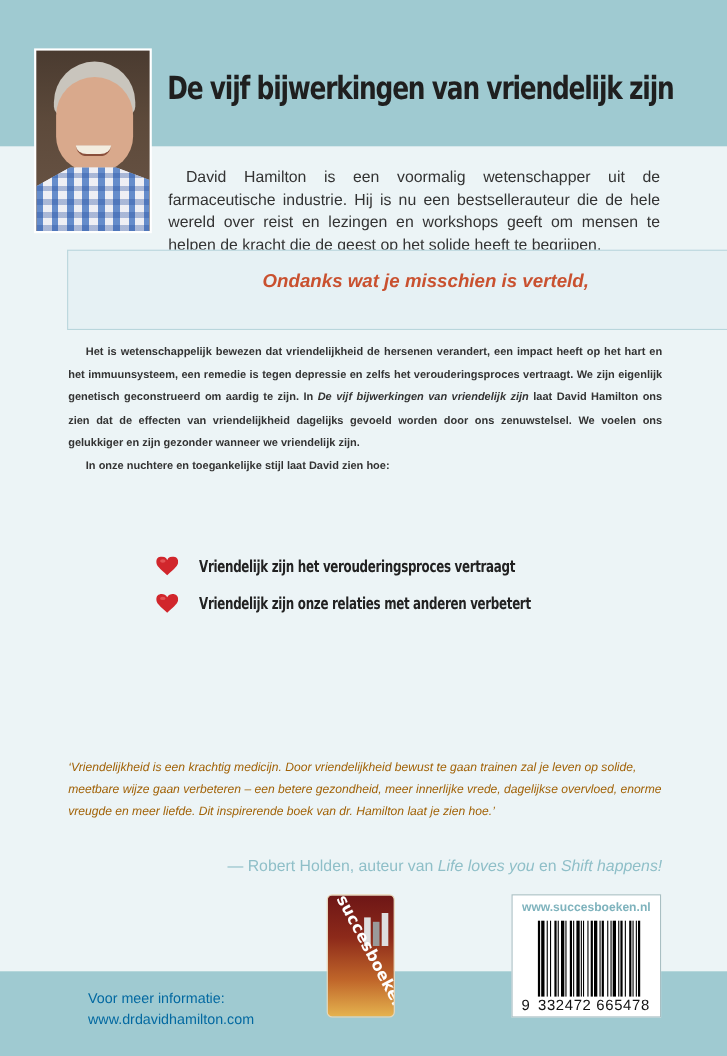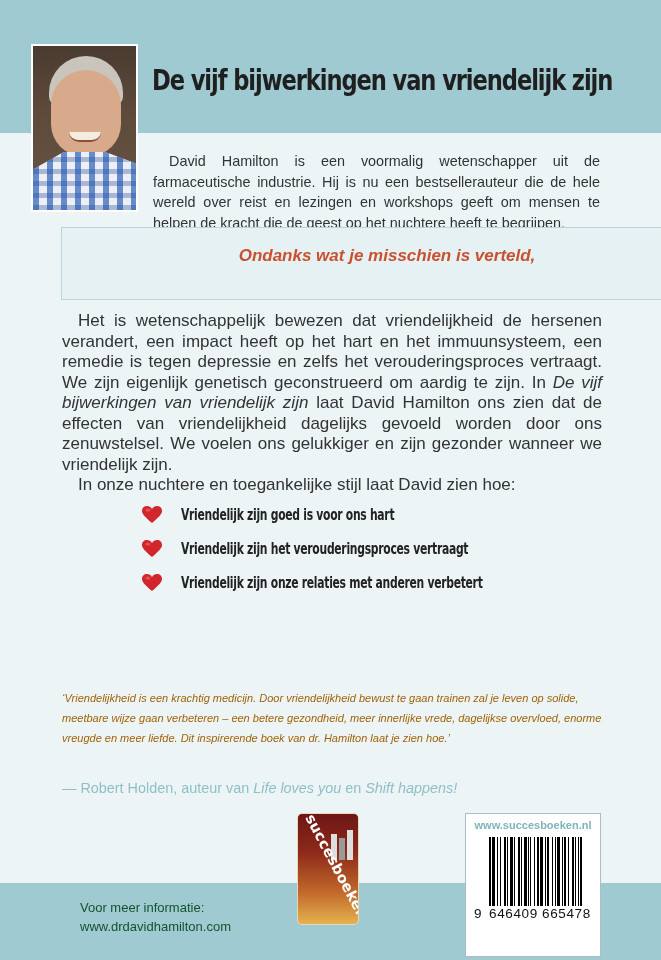--- a/index.html
+++ b/index.html
@@ -66,21 +66,21 @@
     position: absolute; left: 61px; top: 227px; width: 652px; height: 73px;
     border: 1px solid #b9d6dc; background: #e6f1f4;
     text-align: center; padding-top: 17px;
   }
   .callout p {
     font-style: italic; font-weight: bold; color: #c9512f;
     font-size: 17px; line-height: 21.5px;
   }
   .body-text {
     position: absolute; left: 62px; top: 311px; width: 540px;
-    font-size: 17px; line-height: 20.5px; text-align: justify; color: #333;
+    font-size: 10px; line-height: 20.5px; text-align: justify; color: #333; font-weight: bold;
   }
   .body-text p { text-indent: 16px; }
   .body-text em { font-style: italic; }
   .body-text .lead { text-align: left; }
   .bullets {
     position: absolute; left: 142px; top: 498px; width: 400px; list-style: none;
   }
   .bullets li {
     height: 34px; display: flex; align-items: center;
   }
@@ -92,44 +92,44 @@
     font-family: "DejaVu Sans", sans-serif; font-weight: bold; font-size: 15px;
     color: #222; letter-spacing: -0.4px;
     transform: scaleX(0.72); transform-origin: left center; white-space: nowrap;
   }
   .quote {
     position: absolute; left: 62px; top: 688px; width: 540px;
     font-style: italic; color: #a16207;
     font-size: 11px; line-height: 20px;
   }
   .attribution {
-    position: absolute; left: 62px; top: 780px; width: 540px; 
+    position: absolute; left: 62px; top: 780px; width: 540px; text-align: right;
     color: #8fbfc8; font-size: 14.4px;
   }
   .attribution em { font-style: italic; }
   .info {
-    position: absolute; left: 80px; top: 898px; color: #14532d;
+    position: absolute; left: 80px; top: 898px; color: #0369a1;
     font-size: 13px; line-height: 19px;
   }
   .logo {
     position: absolute; left: 297px; top: 813px; width: 62px; height: 112px;
     border-radius: 5px; overflow: hidden;
     background: linear-gradient(180deg, #6e1616 0%, #8d2a1a 35%, #c0662a 70%, #e5b24e 100%);
     border: 1px solid #e9d8b8;
   }
   .logo-text {
     position: absolute; left: 6px; top: 4px;
     color: #fff; font-weight: bold; font-size: 14.5px; letter-spacing: 0.2px;
     transform-origin: left top; transform: rotate(62deg) translate(0, -14px);
     white-space: nowrap; font-family: "DejaVu Sans", sans-serif;
   }
   .logo-bars { position: absolute; left: 33px; top: 16px; display: flex; gap: 2px; align-items: flex-end; }
   .logo-bars span { display: block; width: 6px; background: #dedede; }
   .barcode {
-    position: absolute; left: 465px; top: 813px; width: 136px; height: 144px;
+    position: absolute; left: 465px; top: 813px; width: 136px; height: 112px;
     background: #fff; border: 1px solid #a9bfc3;
   }
   .barcode-url {
     position: absolute; left: 0; top: 5px; width: 100%; text-align: center;
     color: #7fb3bd; font-size: 11px; font-weight: bold;
   }
   .bars {
     position: absolute; left: 23px; top: 23px; width: 105px; height: 74px;
     display: flex; align-items: stretch;
   }
@@ -151,41 +151,32 @@
   <div class="photo-inner">
     <div class="hair"></div>
     <div class="face"></div>
     <div class="smile"></div>
     <div class="shirt"></div>
   </div>
 </div>
 
 <h1 class="title">De vijf bijwerkingen van vriendelijk zijn</h1>
 
-<p class="bio">David Hamilton is een voormalig wetenschapper uit de farmaceutische industrie. Hij is nu een bestsellerauteur die de hele wereld over reist en lezingen en workshops geeft om mensen te helpen de kracht die de geest op het nuchtere heeft te begrijpen.</p>
+<p class="bio">David Hamilton is een voormalig wetenschapper uit de farmaceutische industrie. Hij is nu een bestsellerauteur die de hele wereld over reist en lezingen en workshops geeft om mensen te helpen de kracht die de geest op het solide heeft te begrijpen.</p>
 
 <div class="callout">
   <p>Ondanks wat je misschien is verteld,</p>
 </div>
 
 <div class="body-text">
   <p><span>Het is wetenschappelijk bewezen dat vriendelijkheid de hersenen verandert, een impact heeft op het hart en het immuunsysteem, een remedie is tegen depressie en zelfs het verouderingsproces vertraagt. We zijn eigenlijk genetisch geconstrueerd om aardig te zijn. In </span><em>De vijf bijwerkingen van vriendelijk zijn</em><span> laat David Hamilton ons zien dat de effecten van vriendelijkheid dagelijks gevoeld worden door ons zenuwstelsel. We voelen ons gelukkiger en zijn gezonder wanneer we vriendelijk zijn.</span></p>
   <p class="lead">In onze nuchtere en toegankelijke stijl laat David zien hoe:</p>
 </div>
 
 <ul class="bullets">
-  <li>
-    <span class="heart">
-        <svg width="20" height="18" viewBox="0 0 20 18">
-          <path d="M10 17 C3 11 0 8 0 5 C0 2 2 0 5 0 C7 0 9 1 10 3 C11 1 13 0 15 0 C18 0 20 2 20 5 C20 8 17 11 10 17Z" fill="#d1262c"></path>
-          <ellipse cx="6" cy="4" rx="2.5" ry="1.5" fill="#ee6f6f" opacity=".6"></ellipse>
-        </svg>
-      </span>
-    <span class="bullet-text">Vriendelijk zijn goed is voor ons hart</span>
-  </li>
   <li>
     <span class="heart">
         <svg width="20" height="18" viewBox="0 0 20 18">
           <path d="M10 17 C3 11 0 8 0 5 C0 2 2 0 5 0 C7 0 9 1 10 3 C11 1 13 0 15 0 C18 0 20 2 20 5 C20 8 17 11 10 17Z" fill="#d1262c"></path>
           <ellipse cx="6" cy="4" rx="2.5" ry="1.5" fill="#ee6f6f" opacity=".6"></ellipse>
         </svg>
       </span>
     <span class="bullet-text">Vriendelijk zijn het verouderingsproces vertraagt</span>
   </li>
   <li>
@@ -268,14 +259,14 @@
       <span style="width:1px;background:#000"></span>
       <span style="width:3px"></span>
       <span style="width:2px;background:#000"></span>
       <span style="width:1px"></span>
       <span style="width:1px;background:#000"></span>
       <span style="width:2px"></span>
       <span style="width:1px;background:#000"></span>
       <span style="width:1px"></span>
       <span style="width:2px;background:#000"></span>
   </div>
-  <div class="barcode-num"><span class="lead-digit">9</span><span style="background:#fff;padding:0 1px">646409 665478</span></div>
+  <div class="barcode-num"><span class="lead-digit">9</span><span style="background:#fff;padding:0 1px">332472 665478</span></div>
 </div>
 
 </body></html>

